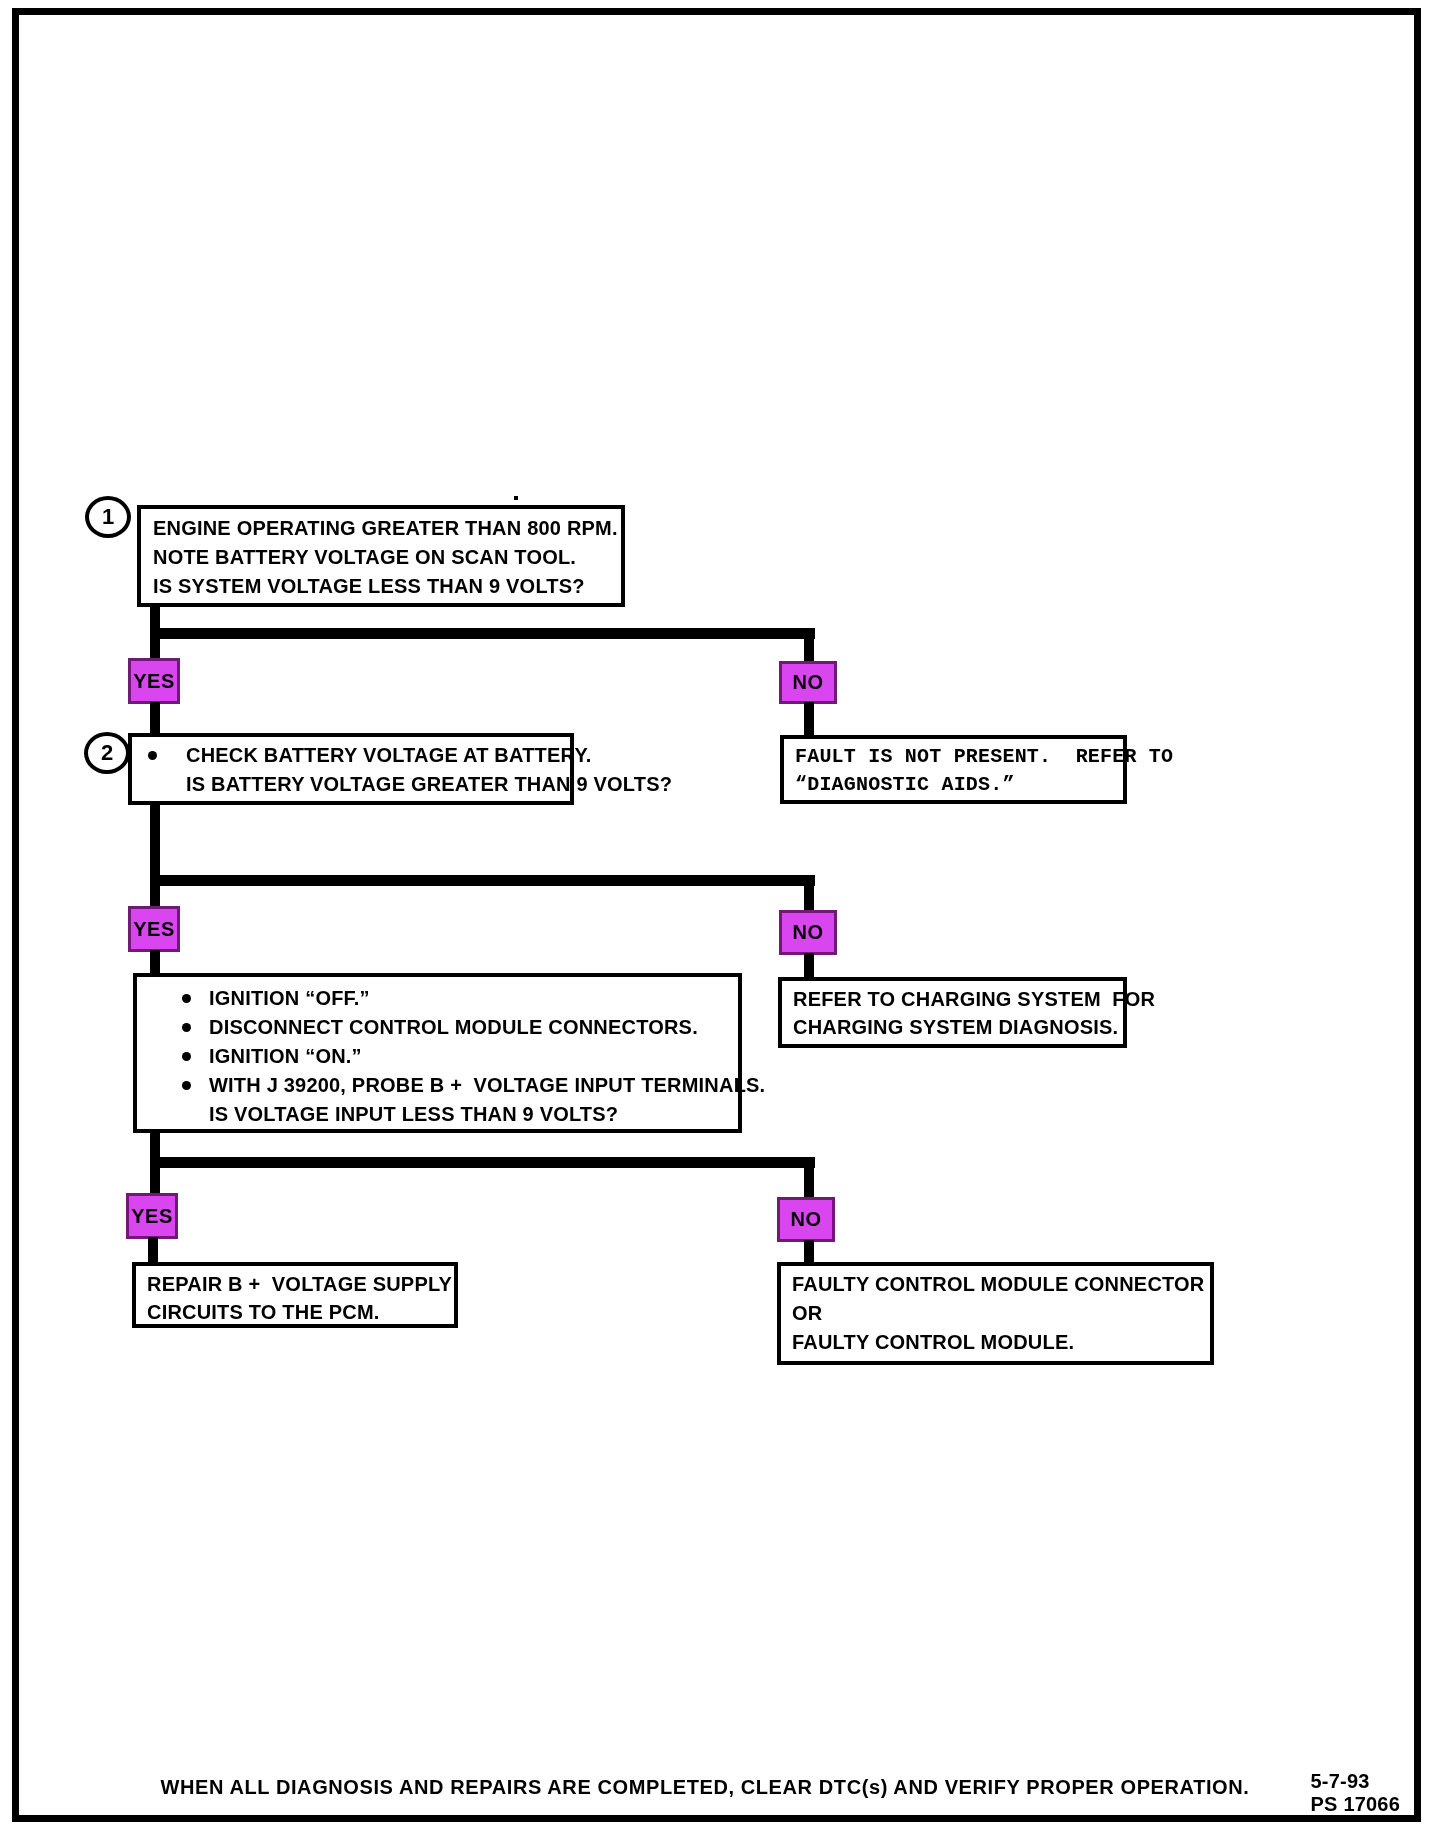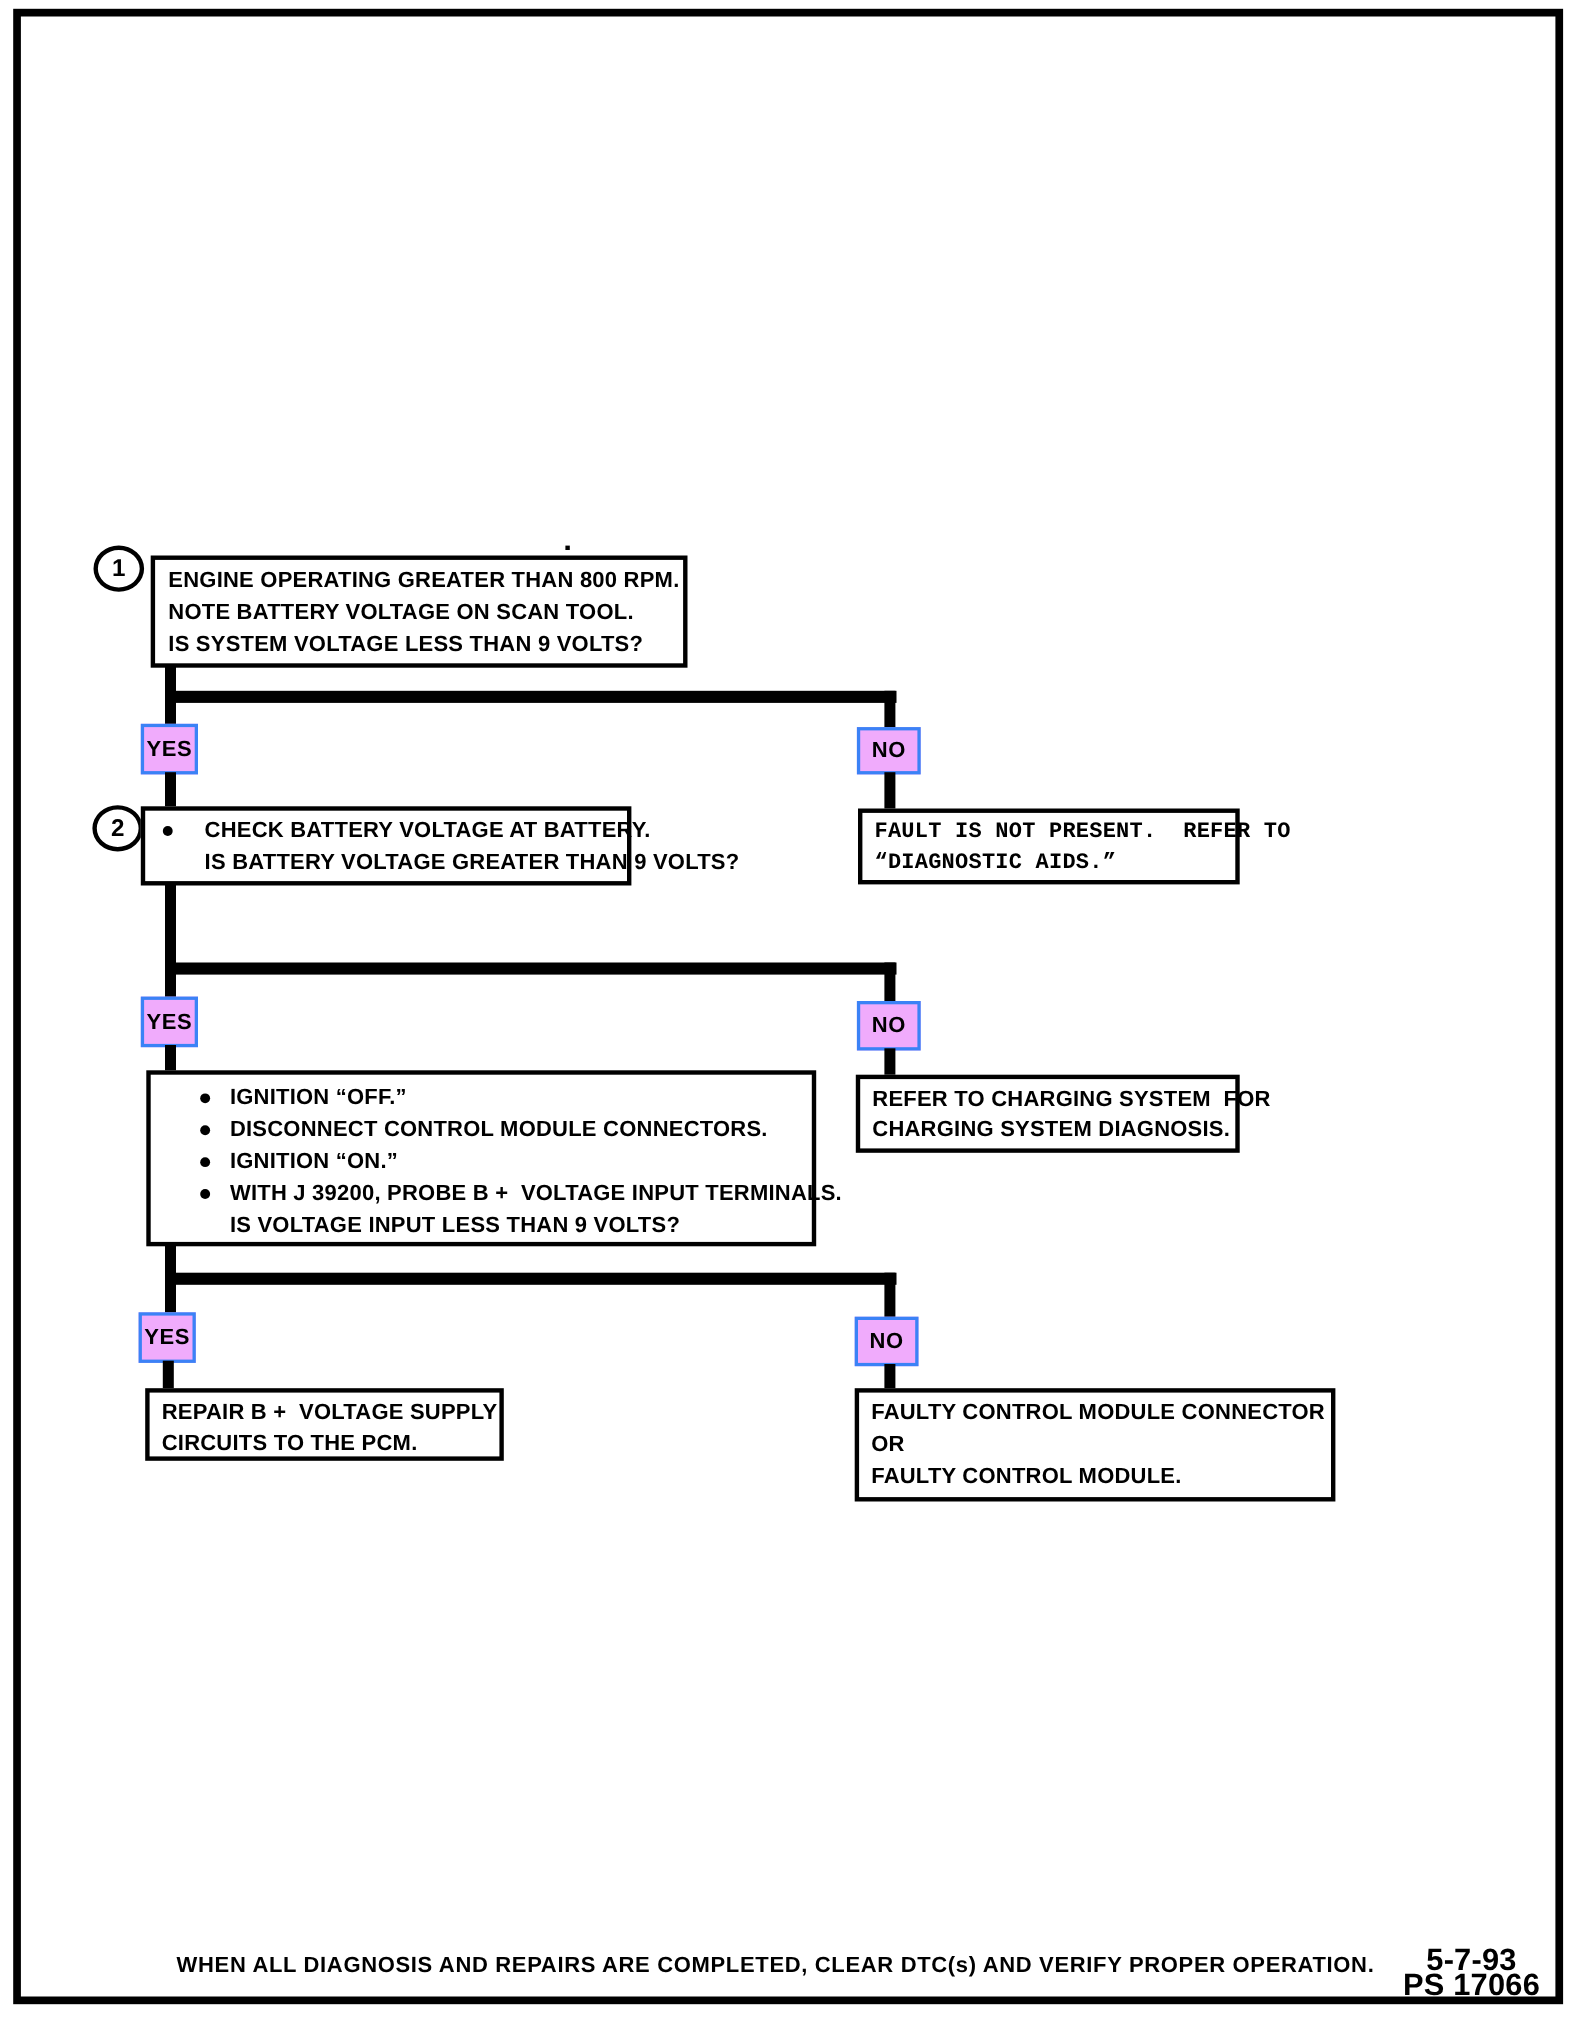--- a/index.html
+++ b/index.html
@@ -16,21 +16,21 @@
     border:5px solid #000;box-sizing:border-box;text-align:center;background:#fff;
   }
   .title-line1{font-size:44px;line-height:50px;margin-top:14px;letter-spacing:-0.5px;}
   .title-line2{font-size:36px;line-height:44px;letter-spacing:-0.5px;}
   .fc-box{
     position:absolute;border:4px solid #000;box-sizing:border-box;background:#fff;
     font-size:20px;letter-spacing:0.2px;
   }
   .fc-box .ln{white-space:pre;}
   .yn{
-    position:absolute;border:3px solid #3b82f6;box-sizing:border-box;background:#f0abfc;
+    position:absolute;border:3px solid #701a75;box-sizing:border-box;background:#d946ef;
     display:flex;align-items:center;justify-content:center;
     font-size:20px;letter-spacing:0.5px;
   }
   .step-circle{
     position:absolute;border:4px solid #000;box-sizing:border-box;border-radius:50%;
     display:flex;align-items:center;justify-content:center;font-size:22px;background:#fff;
   }
   .vl,.hl{position:absolute;background:#000;}
   .bullet-row{display:flex;}
   .dot{flex:none;width:9px;height:9px;border-radius:50%;background:#000;margin-top:10px;}
@@ -46,22 +46,22 @@
   .box3 .dot{margin-left:9px;}
   .box3 .btxt{margin-left:18px;white-space:pre;}
   .box3 .q{margin-left:36px;white-space:pre;}
   .pad-box{line-height:28px;padding:4px 0 0 11px;}
   .faulty-box{line-height:29px;padding:4px 0 0 11px;}
   .footer-note{
     position:absolute;left:60px;top:1776px;width:1290px;text-align:center;
     font-size:20px;letter-spacing:0.6px;white-space:pre;
   }
   .footer-meta{
-    position:absolute;right:40px;top:1770px;text-align:center;
-    font-size:28px;line-height:23px;letter-spacing:0.2px;
+    position:absolute;right:40px;top:1770px;text-align:left;
+    font-size:20px;line-height:23px;letter-spacing:0.2px;
   }
   .speck{position:absolute;left:514px;top:496px;width:4px;height:4px;background:#000;}
 </style>
 </head>
 <body>
 
 <div id="page">
 
   <div class="page-border"></div>
   <div class="speck"></div>

